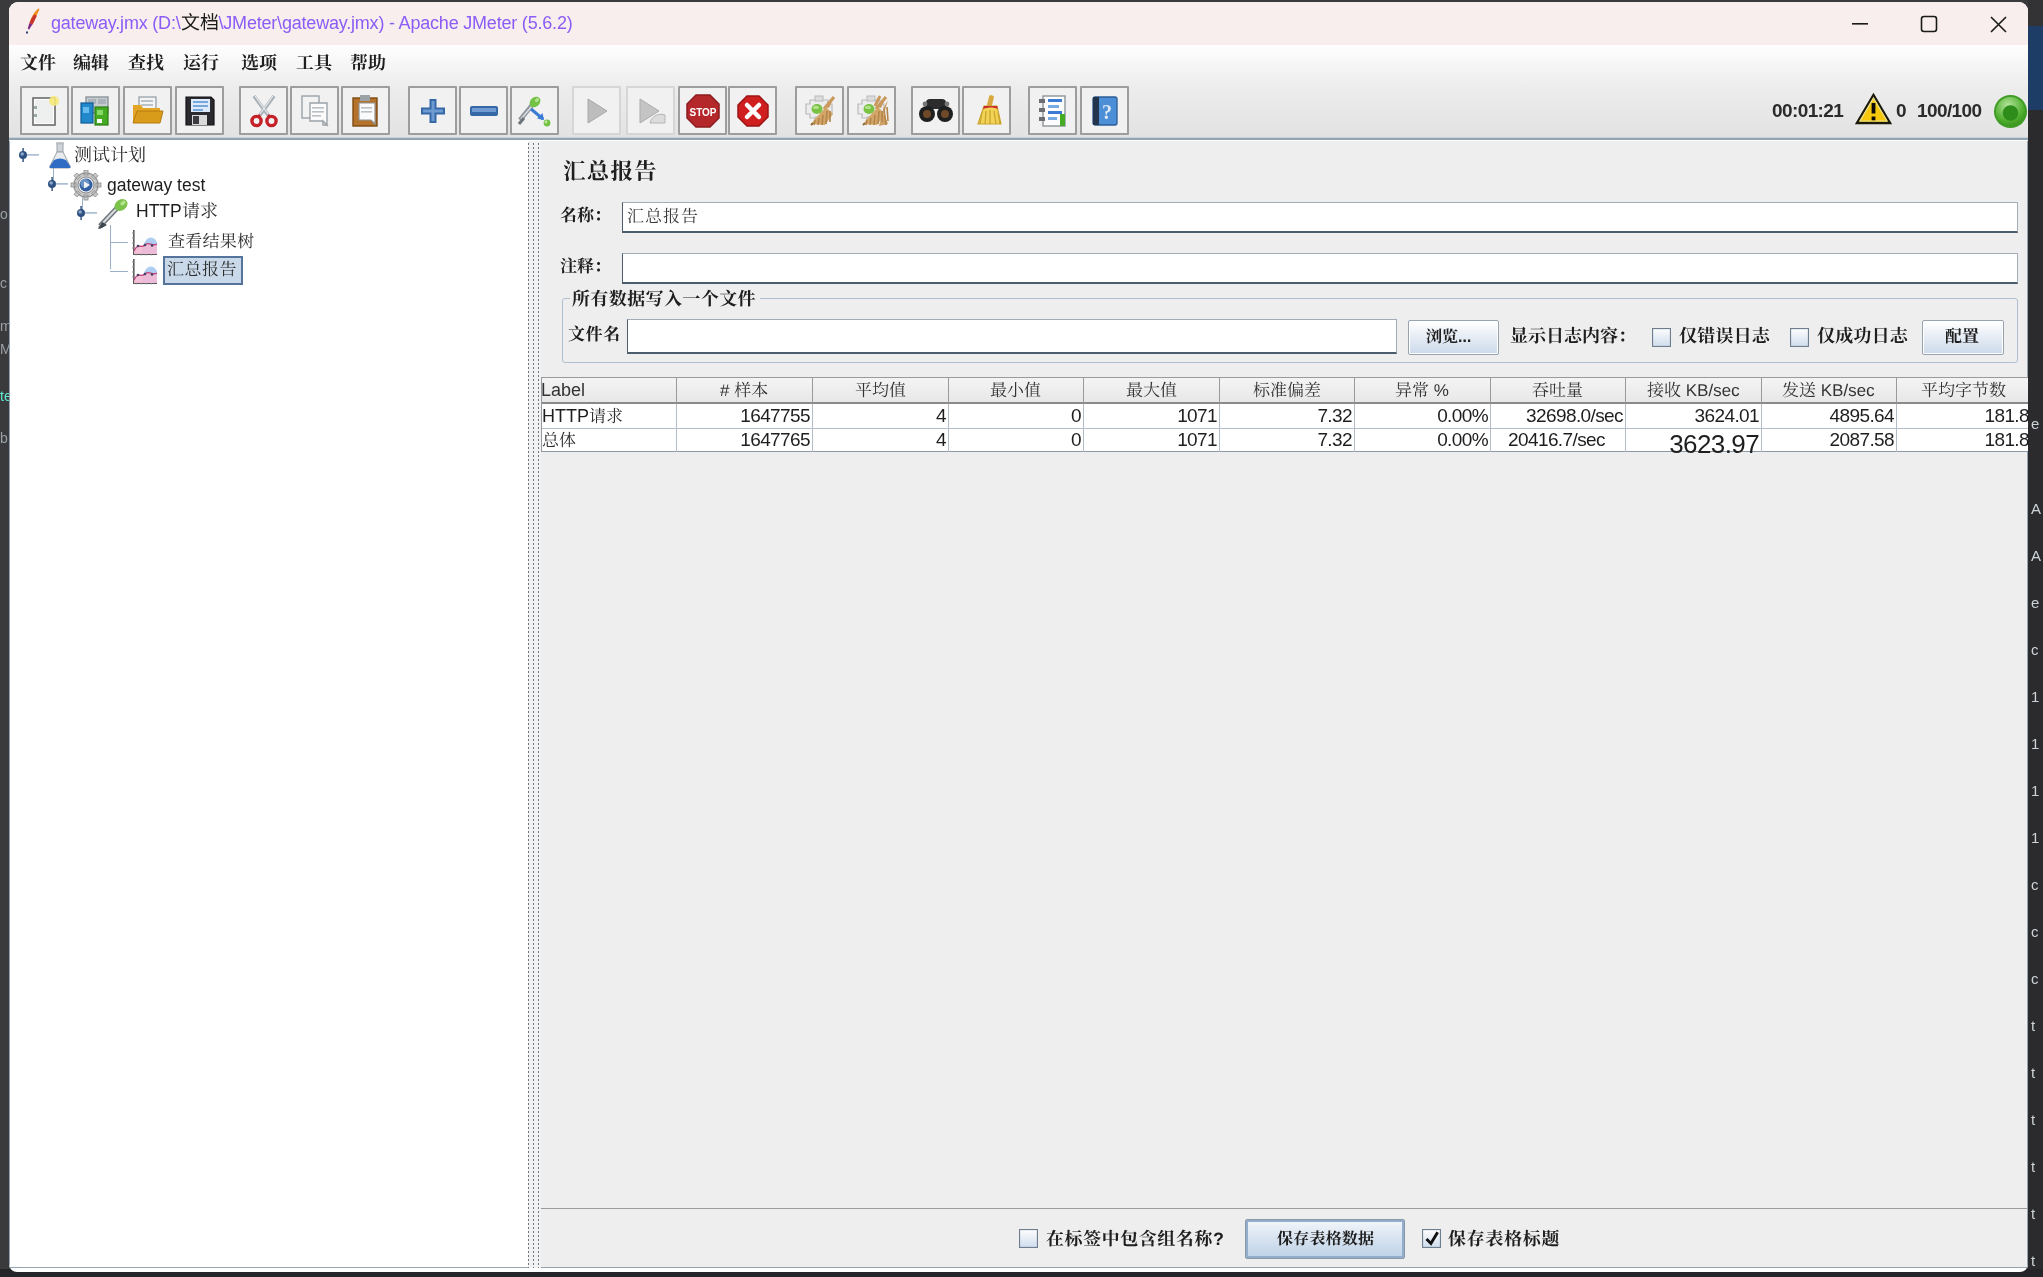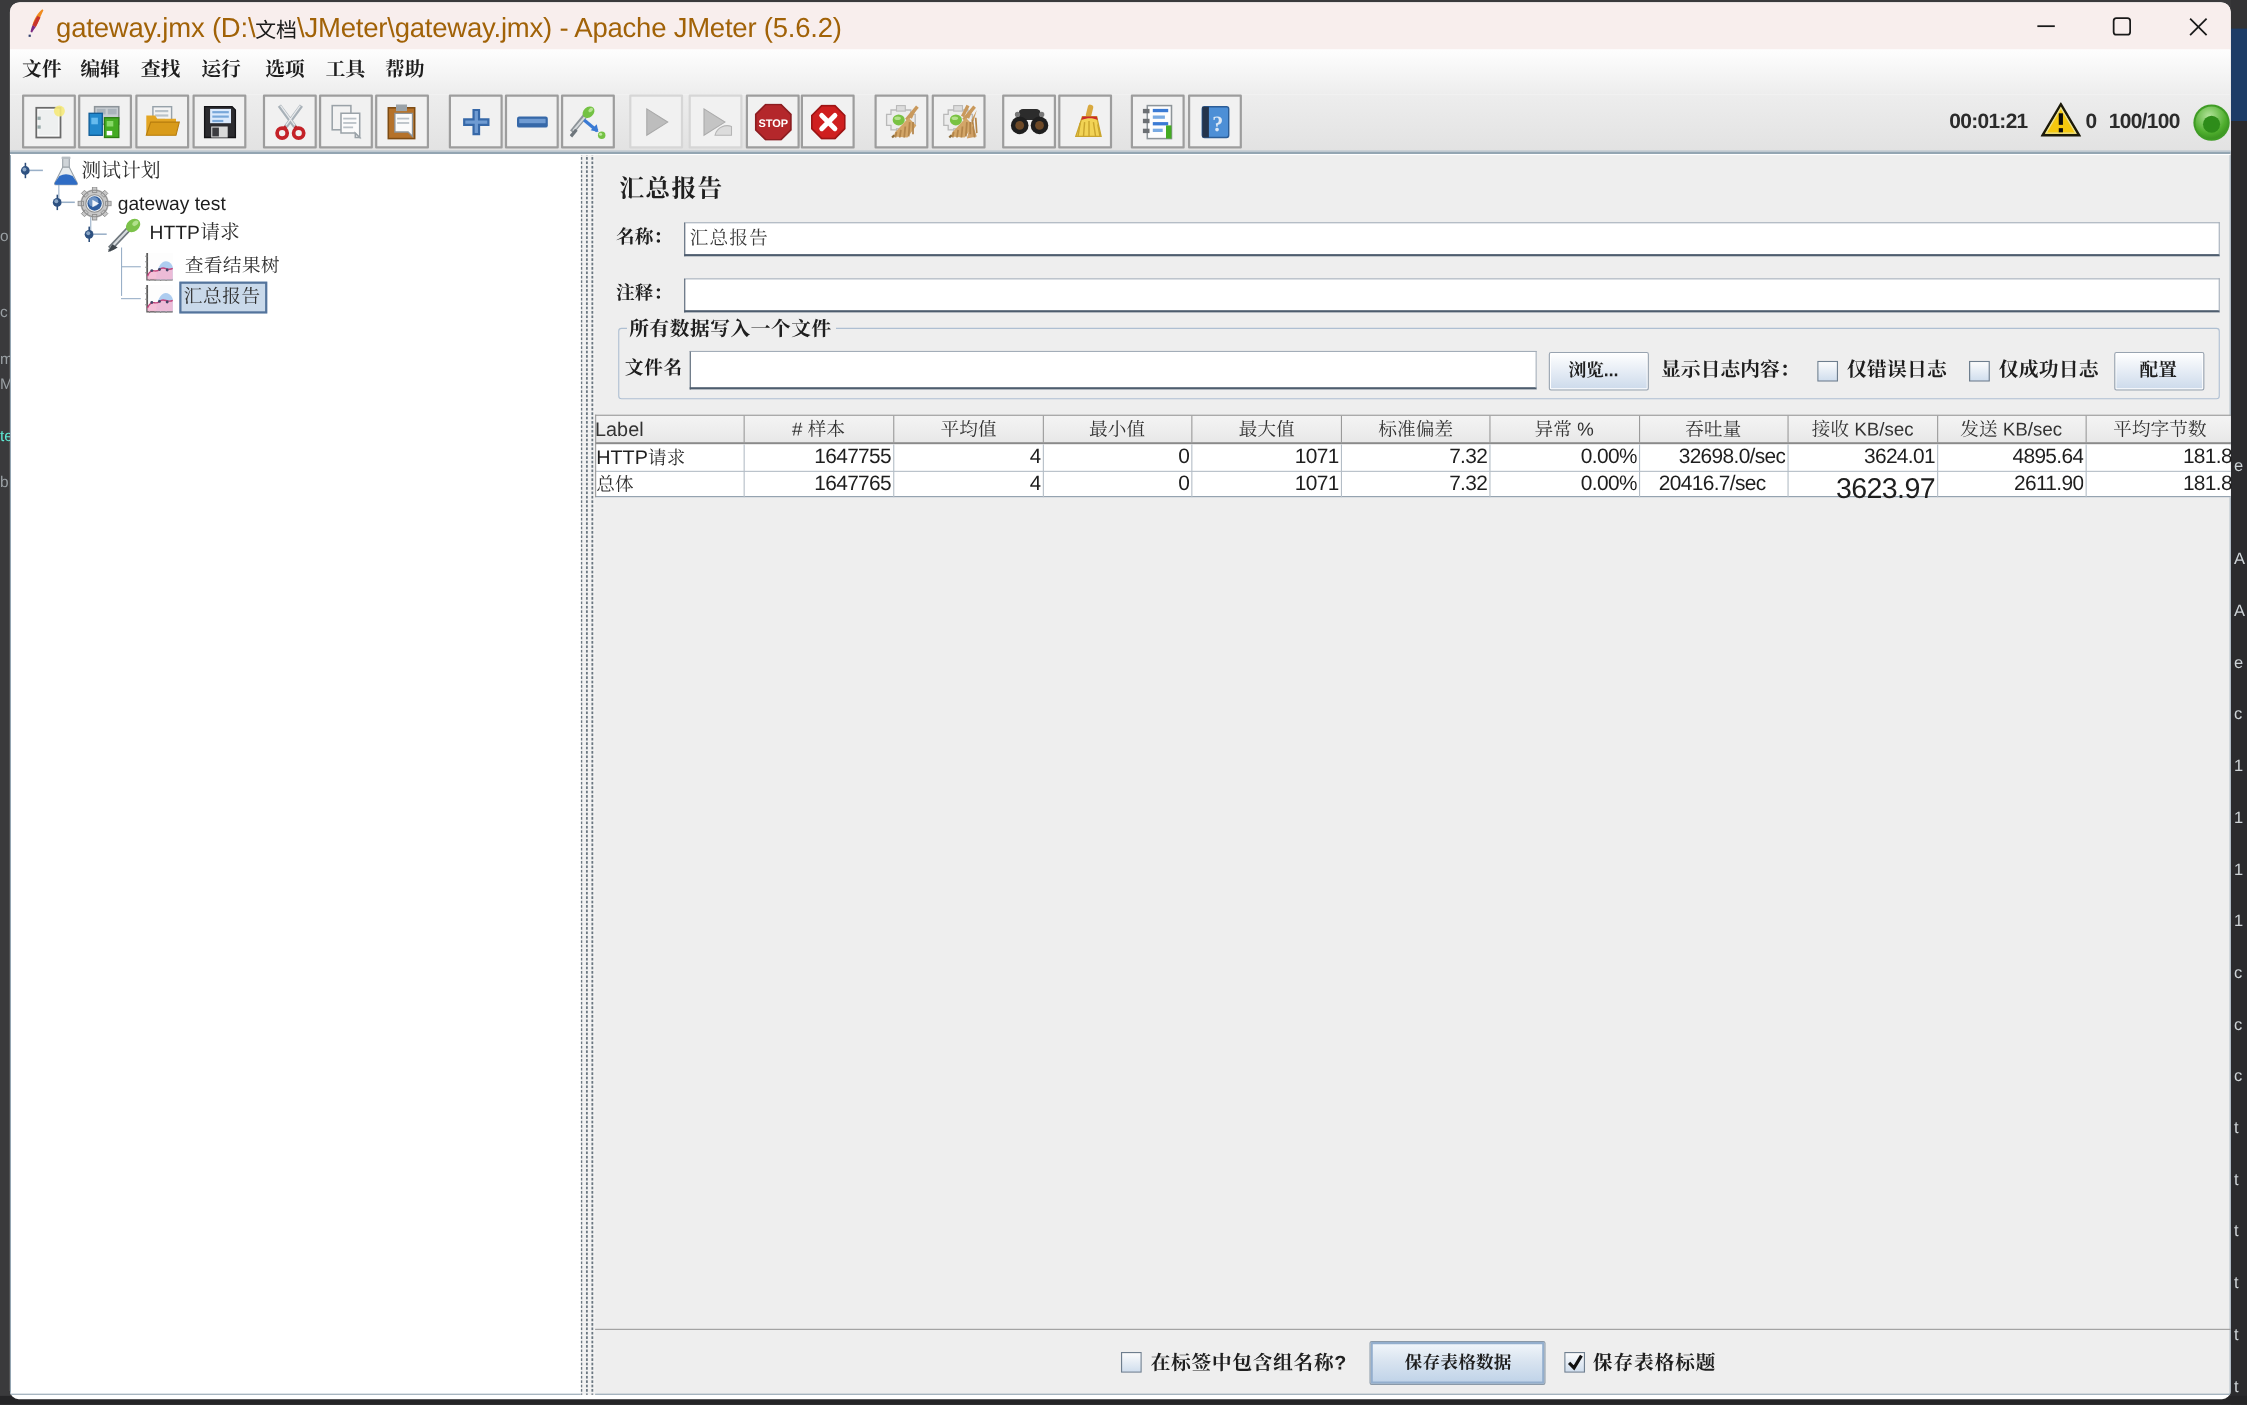--- a/index.html
+++ b/index.html
@@ -38,21 +38,21 @@
 <div class="abs" style="left:0px;top:388px;color:#5eead4;font-size:14px">te</div>
 <div class="abs" style="left:0px;top:430px;color:#9aa0a4;font-size:14px">b</div>
 <div class="abs" style="left:9px;top:2px;width:2019px;height:1270px;background:#fff;border-radius:9px 9px 8px 8px;overflow:hidden">
     <div style="position:absolute;left:0;top:0;width:2019px;height:43px;background:#f8eeed"></div>
     <svg class="abs" style="left:15px;top:6px" width="18" height="26" viewBox="0 0 18 26">
       <path d="M14.5 0.5 C11 3 7 9 5.5 15 L8.5 16.5 C11 12 13.5 5 15.5 1.5 Z" fill="#ef8b1f"></path>
       <path d="M10 6.5 C8 9.5 6.5 12.5 5.5 15 L8.5 16.5 C10 14 11.5 10.5 12.8 7.8 Z" fill="#c8332e"></path>
       <path d="M5.5 15 C4.5 17.5 4 19.5 3.8 21 L5.2 21.5 C6.2 19.8 7.5 17.8 8.5 16.5 Z" fill="#7c2a84"></path>
       <rect x="2" y="23.5" width="2" height="2" fill="#32406e"></rect>
     </svg>
-    <div class="abs" style="left:42px;top:10px;font-size:25px;letter-spacing:-0.2px;color:#a16207">gateway.jmx (D:\<span style="display:inline-block;vertical-align:-3px;line-height:0"><svg width="38" height="20" viewBox="0 -17 38 20">
+    <div class="abs" style="left:42px;top:10px;font-size:18px;letter-spacing:-0.2px;color:#8b5cf6">gateway.jmx (D:\<span style="display:inline-block;vertical-align:-3px;line-height:0"><svg width="38" height="20" viewBox="0 -17 38 20">
           <path fill="#1c1c1c" d="M8.0 -15.6C8.6 -14.7 9.2 -13.4 9.4 -12.7L11.0 -13.2C10.8 -13.9 10.1 -15.2 9.5 -16.1ZM0.9 -12.6V-11.2H3.9C5.0 -8.3 6.5 -5.8 8.5 -3.8C6.4 -2.1 3.8 -0.8 0.7 0.1C1.0 0.5 1.4 1.1 1.6 1.5C4.8 0.5 7.4 -0.9 9.5 -2.8C11.7 -0.9 14.3 0.5 17.4 1.4C17.6 1.0 18.1 0.4 18.4 0.1C15.3 -0.7 12.7 -2.0 10.6 -3.8C12.6 -5.8 14.0 -8.2 15.1 -11.2H18.1V-12.6ZM9.6 -4.8C7.8 -6.6 6.4 -8.8 5.4 -11.2H13.5C12.6 -8.6 11.2 -6.5 9.6 -4.8Z M35.2 -14.7C34.8 -13.3 34.0 -11.3 33.3 -10.1L34.4 -9.8C35.1 -10.9 35.9 -12.8 36.6 -14.3ZM26.5 -14.3C27.2 -12.9 27.9 -11.1 28.2 -9.9L29.5 -10.4C29.1 -11.6 28.4 -13.3 27.7 -14.7ZM22.7 -16.0V-11.9H19.9V-10.5H22.4C21.9 -7.9 20.7 -4.9 19.5 -3.3C19.7 -3.0 20.1 -2.4 20.2 -2.1C21.1 -3.3 22.0 -5.5 22.7 -7.6V1.5H24.0V-8.1C24.6 -7.1 25.3 -5.9 25.6 -5.3L26.5 -6.4C26.1 -6.9 24.5 -9.2 24.0 -9.8V-10.5H26.4V-11.9H24.0V-16.0ZM26.0 -1.2V0.2H35.0V1.3H36.4V-8.9H32.2V-15.9H30.8V-8.9H26.4V-7.6H35.0V-5.1H26.7V-3.8H35.0V-1.2Z"></path>
         </svg></span>\JMeter\gateway.jmx) - Apache JMeter (5.6.2)</div>
     <svg class="abs" style="left:1843px;top:12px" width="180" height="20" viewBox="0 0 180 20">
       <rect x="0" y="9" width="16" height="1.6" fill="#1a1a1a"></rect>
       <rect x="69.5" y="2.5" width="15" height="15" rx="2.5" fill="none" stroke="#1a1a1a" stroke-width="1.6"></rect>
       <path d="M139 3 L154 18 M154 3 L139 18" stroke="#1a1a1a" stroke-width="1.6"></path>
     </svg>
     <div style="position:absolute;left:0;top:43px;width:2019px;height:41px;background:linear-gradient(#fefefe,#ededed)"></div>
     <div class="abs" style="left:11px;top:51px"><svg width="36" height="19" viewBox="0 -16 36 19">
         <path fill="#1f1f1f" d="M7.0 -15.2 6.9 -15.1C7.7 -14.3 8.6 -13.0 8.8 -11.8C11.0 -10.4 12.7 -14.6 7.0 -15.2ZM11.9 -10.7C11.5 -8.2 10.6 -6.0 9.1 -4.2C7.1 -5.7 5.6 -7.8 4.8 -10.7ZM15.0 -12.9 13.8 -11.2H0.7L0.9 -10.7H4.5C5.1 -7.4 6.3 -4.8 8.0 -2.9C6.2 -1.2 3.8 0.3 0.6 1.4L0.7 1.6C4.2 0.9 7.0 -0.3 9.1 -1.8C10.7 -0.3 12.8 0.8 15.2 1.6C15.6 0.5 16.4 -0.1 17.5 -0.3L17.5 -0.5C15.0 -1.0 12.6 -1.9 10.6 -3.1C12.6 -5.1 13.8 -7.7 14.5 -10.7H16.8C17.1 -10.7 17.2 -10.8 17.3 -11.0C16.5 -11.7 15.0 -12.9 15.0 -12.9Z M28.4 -15.1V-10.8H26.4C26.7 -11.5 27.0 -12.3 27.3 -13.1C27.7 -13.1 27.9 -13.2 28.0 -13.4L25.2 -14.3C24.9 -11.6 24.2 -8.7 23.3 -6.8L23.6 -6.7C24.6 -7.6 25.5 -8.9 26.2 -10.3H28.4V-5.9H23.4L23.5 -5.4H28.4V1.6H28.8C29.6 1.6 30.6 1.2 30.6 1.0V-5.4H35.2C35.4 -5.4 35.6 -5.5 35.7 -5.7C34.9 -6.4 33.6 -7.5 33.6 -7.5L32.4 -5.9H30.6V-10.3H34.7C34.9 -10.3 35.1 -10.3 35.2 -10.5C34.4 -11.2 33.1 -12.3 33.1 -12.3L32.0 -10.8H30.6V-14.3C31.1 -14.3 31.2 -14.5 31.2 -14.8ZM21.9 -15.3C21.2 -11.9 19.8 -8.3 18.4 -6.1L18.6 -6.0C19.4 -6.6 20.1 -7.3 20.7 -8.1V1.6H21.1C21.9 1.6 22.8 1.1 22.8 1.0V-9.6C23.2 -9.6 23.3 -9.8 23.4 -9.9L22.3 -10.3C22.9 -11.4 23.5 -12.6 23.9 -13.9C24.4 -13.9 24.6 -14.0 24.7 -14.2Z"></path>
@@ -512,21 +512,21 @@
       <path fill="#2e2e2e" d="M4.4 -14.2 4.2 -14.1C5.0 -13.4 5.9 -12.2 6.2 -11.3C7.4 -10.5 8.2 -12.9 4.4 -14.2ZM6.3 -4.2 4.7 -4.3V-0.3C4.7 0.6 5.0 0.9 6.6 0.9H9.1C12.5 0.9 13.1 0.7 13.1 0.2C13.1 -0.1 13.0 -0.2 12.5 -0.3L12.5 -2.2H12.3C12.1 -1.4 11.9 -0.6 11.7 -0.4C11.7 -0.2 11.6 -0.2 11.3 -0.2C11.0 -0.1 10.2 -0.1 9.1 -0.1H6.7C5.9 -0.1 5.8 -0.2 5.8 -0.5V-3.8C6.1 -3.8 6.3 -3.9 6.3 -4.2ZM3.0 -3.8 2.7 -3.8C2.7 -2.5 1.9 -1.3 1.2 -0.8C0.9 -0.6 0.7 -0.3 0.9 0.1C1.1 0.4 1.7 0.3 2.1 -0.0C2.7 -0.5 3.4 -1.8 3.0 -3.8ZM13.1 -3.9 12.9 -3.8C13.7 -2.9 14.8 -1.4 15.0 -0.2C16.2 0.7 17.1 -2.0 13.1 -3.9ZM7.7 -4.9 7.5 -4.8C8.4 -4.1 9.3 -2.9 9.4 -1.9C10.5 -1.0 11.4 -3.6 7.7 -4.9ZM4.4 -5.1V-5.8H12.5V-4.8H12.7C13.1 -4.8 13.6 -5.1 13.7 -5.2V-10.2C13.9 -10.3 14.2 -10.4 14.3 -10.5L13.0 -11.5L12.4 -10.9H10.1C10.9 -11.7 11.8 -12.6 12.4 -13.4C12.8 -13.3 13.0 -13.4 13.1 -13.6L11.4 -14.3C10.9 -13.3 10.2 -11.9 9.5 -10.9H4.5L3.3 -11.4V-4.7H3.5C3.9 -4.7 4.4 -5.0 4.4 -5.1ZM12.5 -10.4V-6.3H4.4V-10.4Z M21.5 -9.5 20.8 -9.8C21.3 -10.9 21.8 -12.1 22.2 -13.4C22.6 -13.4 22.8 -13.5 22.9 -13.7L21.1 -14.2C20.3 -11.0 19.0 -7.7 17.6 -5.6L17.9 -5.4C18.6 -6.2 19.2 -7.1 19.8 -8.0V1.3H20.0C20.5 1.3 20.9 1.1 20.9 1.0V-9.2C21.2 -9.2 21.4 -9.3 21.5 -9.5ZM29.8 -3.6 29.1 -2.7H27.9V-10.2H27.9C28.8 -6.6 30.5 -3.6 32.5 -1.8C32.7 -2.3 33.1 -2.6 33.5 -2.7L33.6 -2.8C31.5 -4.2 29.4 -7.1 28.3 -10.2H32.6C32.8 -10.2 33.0 -10.3 33.1 -10.5C32.5 -11.0 31.6 -11.7 31.6 -11.7L30.8 -10.7H27.9V-13.5C28.3 -13.6 28.4 -13.8 28.5 -14.0L26.8 -14.2V-10.7H21.9L22.0 -10.2H26.0C25.2 -7.1 23.5 -4.0 21.3 -1.8L21.6 -1.6C23.9 -3.5 25.7 -6.0 26.8 -8.8V-2.7H23.8L24.0 -2.2H26.8V1.3H27.0C27.4 1.3 27.9 1.1 27.9 1.0V-2.2H30.6C30.9 -2.2 31.0 -2.2 31.1 -2.4C30.6 -2.9 29.8 -3.6 29.8 -3.6Z"></path>
     </svg></div>
 <div class="cell" style="left:676px;top:429px;width:134px;text-align:right;font-size:19px;letter-spacing:-0.6px;color:#1e1e1e">1647765</div>
 <div class="cell" style="left:812px;top:429px;width:134px;text-align:right;font-size:19px;letter-spacing:-0.6px;color:#1e1e1e">4</div>
 <div class="cell" style="left:948px;top:429px;width:133px;text-align:right;font-size:19px;letter-spacing:-0.6px;color:#1e1e1e">0</div>
 <div class="cell" style="left:1083px;top:429px;width:134px;text-align:right;font-size:19px;letter-spacing:-0.6px;color:#1e1e1e">1071</div>
 <div class="cell" style="left:1219px;top:429px;width:133px;text-align:right;font-size:19px;letter-spacing:-0.6px;color:#1e1e1e">7.32</div>
 <div class="cell" style="left:1354px;top:429px;width:134px;text-align:right;font-size:19px;letter-spacing:-0.6px;color:#1e1e1e">0.00%</div>
 <div class="cell" style="left:1490px;top:429px;width:133px;text-align:center;font-size:19px;letter-spacing:-0.6px;color:#1e1e1e">20416.7/sec</div>
 <div class="cell" style="left:1625px;top:429px;width:134px;text-align:right;font-size:26px;letter-spacing:-0.6px;color:#1e1e1e">3623.97</div>
-<div class="cell" style="left:1761px;top:429px;width:133px;text-align:right;font-size:19px;letter-spacing:-0.6px;color:#1e1e1e">2611.90</div>
+<div class="cell" style="left:1761px;top:429px;width:133px;text-align:right;font-size:19px;letter-spacing:-0.6px;color:#1e1e1e">2087.58</div>
 <div class="cell" style="left:1896px;top:429px;width:133px;text-align:right;font-size:19px;letter-spacing:-0.6px;color:#1e1e1e">181.8</div>
 <div style="position:absolute;left:541px;top:1208px;width:1487px;height:1px;background:#9b9b9b"></div>
 <svg class="abs" style="left:1019px;top:1229px" width="19" height="19" viewBox="0 0 17 17">
     <rect x="0.5" y="0.5" width="16" height="16" fill="url(#cb1019)" stroke="#6e7e8e"></rect>
     <defs>
       <linearGradient id="cb1019" x1="0" y1="0" x2="0" y2="1">
         <stop offset="0" stop-color="#fdfdfd"></stop>
         <stop offset="1" stop-color="#cfdded"></stop>
       </linearGradient>
     </defs>

